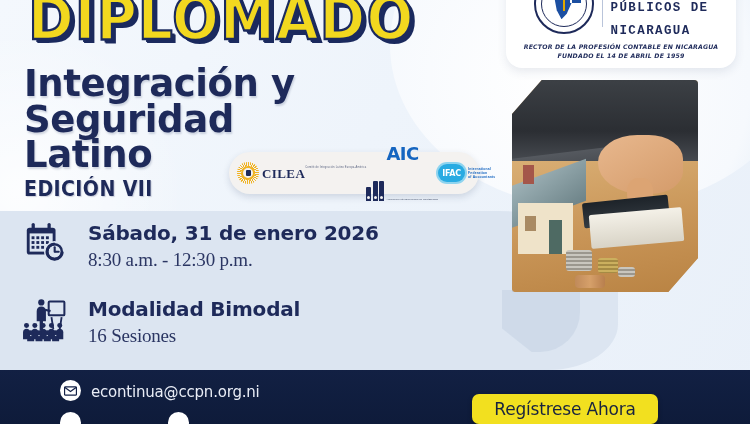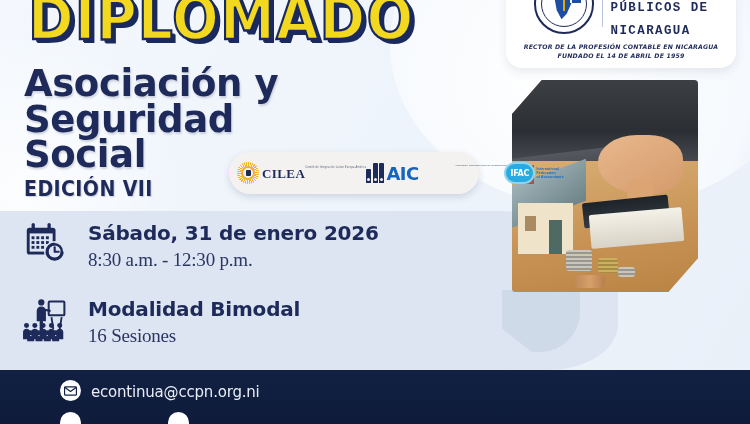--- a/index.html
+++ b/index.html
@@ -69,21 +69,21 @@
     background:#1e2a5a;border-radius:1px;z-index:2;}
   .cilea-txt{display:flex;flex-direction:row;line-height:1;}
   .cilea-name{font-family:"Liberation Serif",serif;font-weight:700;font-size:13px;color:#1e2a5a;letter-spacing:.4px;}
   .cilea-sub{font-size:2.6px;color:#5a6480;letter-spacing:.2px;white-space:nowrap;}
 
   .logo-aic{display:flex;align-items:flex-end;gap:2px;}
   .aic-bars{display:flex;gap:1.5px;align-items:flex-end;}
   .aic-bar{width:5px;height:20px;background:#1e2a5a;border-radius:1px 1px 0 0;position:relative;}
   .aic-bar:after{content:"";position:absolute;left:1px;bottom:2px;width:3px;height:3px;border-radius:50%;background:#f4f2f0;}
   .aic-bar.short{height:14px;}
-  .aic-txt{display:flex;flex-direction:row;line-height:1;gap:36px;}
+  .aic-txt{display:flex;flex-direction:column;line-height:1;gap:36px;}
   .aic-name{font-family:"DejaVu Sans",sans-serif;font-weight:700;font-size:18px;color:#1565c0;letter-spacing:-.5px;}
   .aic-sub{font-size:2.5px;color:#3a4560;white-space:nowrap;letter-spacing:.1px;}
 
   .logo-ifac{display:flex;align-items:center;gap:3px;}
   .ifac-mark{width:27px;height:18px;border-radius:9px;background:#29abe2;
     display:flex;align-items:center;justify-content:center;
     box-shadow:0 0 0 2px #8fd4ef;}
   .ifac-mark span{font-family:"DejaVu Sans",sans-serif;font-weight:700;font-size:8px;color:#fff;letter-spacing:-.2px;}
   .ifac-txt{display:flex;flex-direction:column;line-height:1.25;}
   .ifac-txt span{font-size:3.4px;color:#1565c0;font-weight:600;letter-spacing:.2px;white-space:nowrap;}
@@ -231,22 +231,22 @@
       </div>
     </div>
     <div class="crest-sub">
       <span>RECTOR DE LA PROFESIÓN CONTABLE EN NICARAGUA</span>
       <span>FUNDADO EL 14 DE ABRIL DE 1959</span>
     </div>
   </div>
 
   <div class="diplomado">DIPLOMADO</div>
   <div class="title-main">
-    <div>Asociación y Seguridad</div>
-    <div>Social</div>
+    <div>Integración y Seguridad</div>
+    <div>Latino</div>
   </div>
   <div class="edicion">EDICIÓN VII</div>
 
   <div class="partners">
     <div class="logo-cilea">
       <div class="cilea-mark"></div>
       <div class="cilea-txt">
         <div class="cilea-name">CILEA</div>
         <div class="cilea-sub">Comité de Integración Latino Europa-América</div>
       </div>
@@ -361,13 +361,16 @@
     <div class="contact-text">econtinua@ccpn.org.ni</div>
   </div>
 
   <div class="contact-partial cp1">
     <div class="partial-badge"></div>
   </div>
   <div class="contact-partial cp2">
     <div class="partial-badge"></div>
   </div>
 
+  <div class="cta">
+    <span>Regístrese Ahora</span>
+  </div>
 </div>
 
 </body></html>

